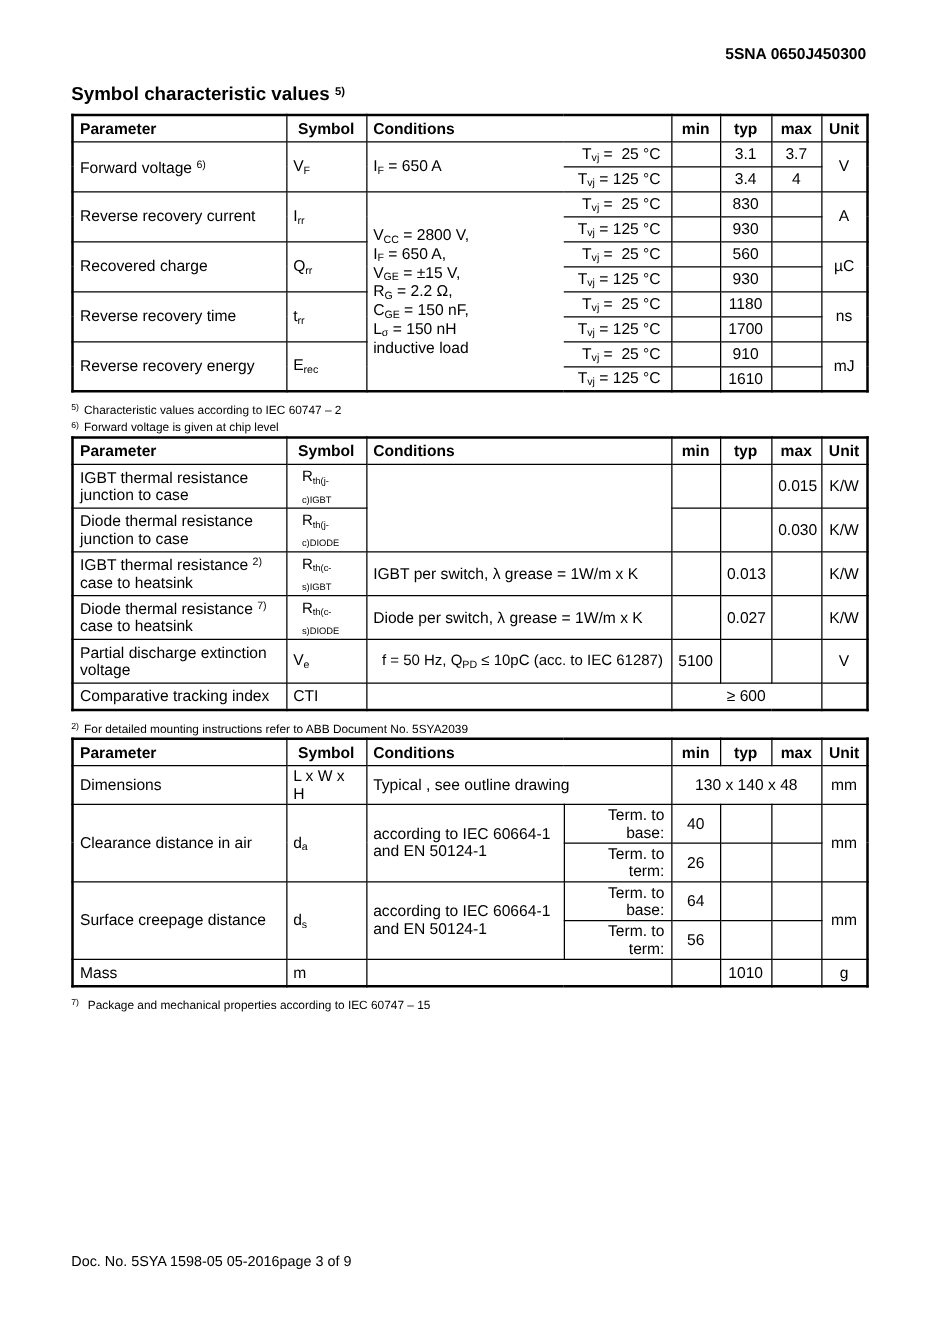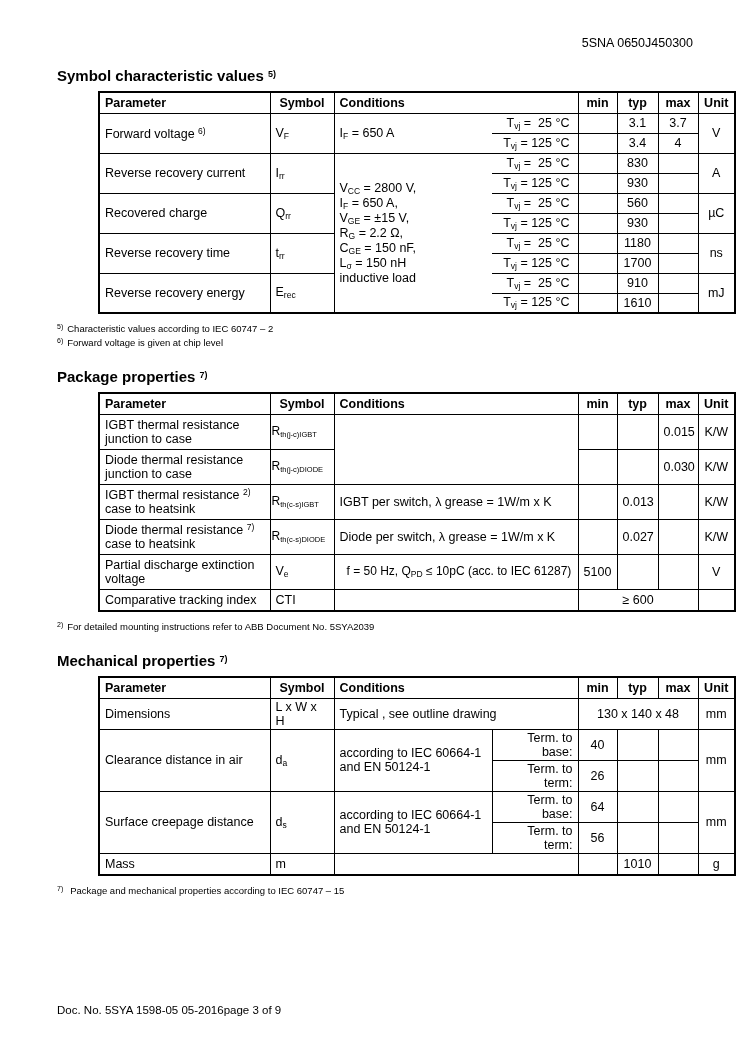--- a/index.html
+++ b/index.html
@@ -6,49 +6,48 @@
   html,body { background:#ffffff; }
   body {
     width:750px; height:1061px; position:relative;
     font-family:"Liberation Sans","DejaVu Sans",sans-serif;
     color:#000;
   }
   .content { width:636px; margin-left:57px; }
 
   .doc-id {
     padding-top:36px; text-align:right;
-    font-size:12.5px; font-weight:normal;
+    font-size:12.5px; font-weight:bold;
   }
 
   .section-title {
     font-size:15px; font-weight:bold;
   }
   .section-title sup { font-size:9px; font-weight:bold; }
   .t1 { margin-top:17px; margin-bottom:7px; }
   .t2 { margin-top:19px; margin-bottom:7px; }
   .t3 { margin-top:19px; margin-bottom:7px; }
 
   table {
     border-collapse:collapse; table-layout:fixed; width:636px;
     font-size:12.5px;
-    margin-left:41px;
   }
   th, td { border:1px solid #000; padding:1px 5px; overflow:hidden; }
   table { border:2px solid #000; }
   th {
     font-size:12.5px; font-weight:bold; text-align:left; height:21px;
     vertical-align:middle;
   }
   td { vertical-align:middle; }
   .c { text-align:center; }
   .r { text-align:right; }
   sub { font-size:8.5px; vertical-align:-2px; letter-spacing:0; }
   sup { font-size:8.5px; vertical-align:4px; }
   .sym { }
-  .sym-small { font-size:12px; padding:1px 1px; }
+  .sym-small { font-size:12px; padding:1px 12px; }
   .sym-small sub { font-size:7.5px; }
 
   
   td.cond-open { border-right:none; }
   td.tvj { border-left:none; text-align:right; padding-right:8px; }
 
   tr.h20 > td { height:20px; }
   tr.h22 > td { height:22px; }
   tr.h35 > td { height:35px; }
 
@@ -178,24 +177,20 @@
       <td class="c"></td>
     </tr>
   </tbody>
     </table>
 
   <div class="footnotes">
     <span class="fn"><sup>5)</sup><span class="fn-text">Characteristic values according to IEC 60747 – 2</span></span>
     <span class="fn"><sup>6)</sup><span class="fn-text">Forward voltage is given at chip level</span></span>
   </div>
 
-  <div class="section-title t2">
-    <span>Package properties</span>
-    <sup>7)</sup>
-  </div>
 
   <table>
     <colgroup>
       <col style="width:171px">
         <col style="width:64px">
         <col style="width:244px">
       <col style="width:39px">
         <col style="width:41px">
         <col style="width:40px">
         <col style="width:37px">
@@ -261,24 +256,20 @@
       <td colspan="3" class="c">≥ 600</td>
       <td class="c"></td>
     </tr>
   </tbody>
     </table>
 
   <div class="footnotes">
     <span class="fn"><sup>2)</sup><span class="fn-text">For detailed mounting instructions refer to ABB Document No. 5SYA2039</span></span>
   </div>
 
-  <div class="section-title t3">
-    <span>Mechanical properties</span>
-    <sup>7)</sup>
-  </div>
 
   <table>
     <colgroup>
       <col style="width:171px">
         <col style="width:64px">
         <col style="width:158px">
         <col style="width:86px">
       <col style="width:39px">
         <col style="width:41px">
         <col style="width:40px">

